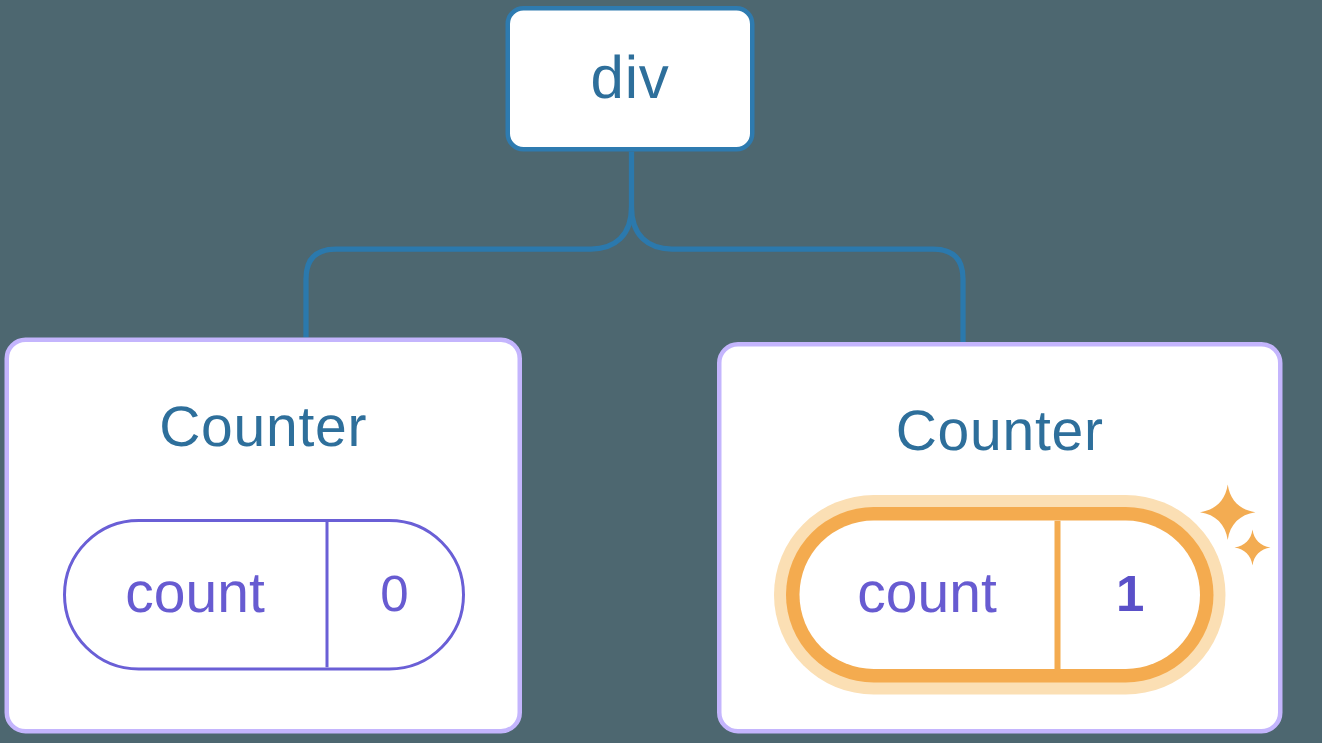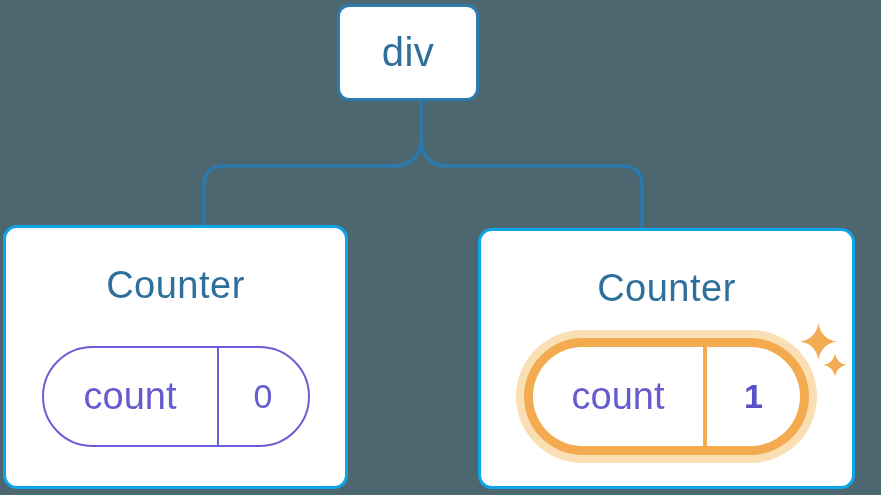--- a/index.html
+++ b/index.html
@@ -21,39 +21,39 @@
     pointer-events: none;
   }
   .connector-svg path {
     fill: none;
     stroke: #2b79ad;
     stroke-width: 3.5;
   }
   .node-root {
     position: absolute;
     left: 337px; top: 4px;
-    width: 142px; height: 97px;
+    width: 166px; height: 97px;
     background: #ffffff;
     border: 3px solid #2e7bb0;
     border-radius: 12px;
     box-sizing: border-box;
     display: flex;
     align-items: center;
     justify-content: center;
   }
   .node-root-label {
     font-size: 40px;
     font-weight: 500;
     color: #2e6f9b;
     letter-spacing: 0.5px;
   }
   .card {
     position: absolute;
     background: #ffffff;
-    border: 3px solid #0ea5e9;
+    border: 3px solid #c4b5fd;
     border-radius: 14px;
     box-sizing: border-box;
     display: flex;
     flex-direction: column;
     align-items: center;
   }
   .card-left  { left: 3px;   top: 225px; width: 345px; height: 264px; }
   .card-right { left: 478px; top: 228px; width: 377px; height: 261px; }
   .card-title {
     margin-top: 34px;

